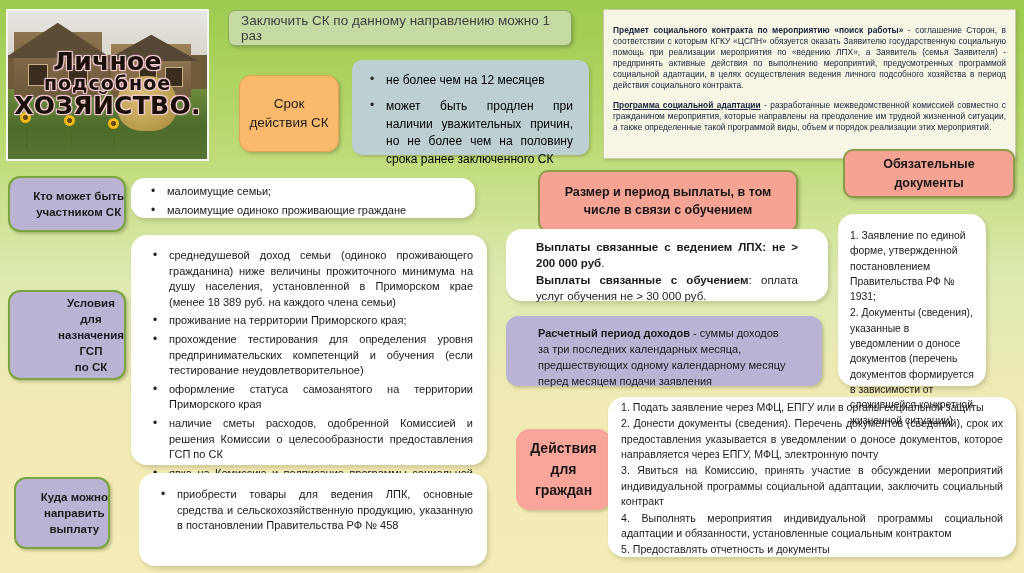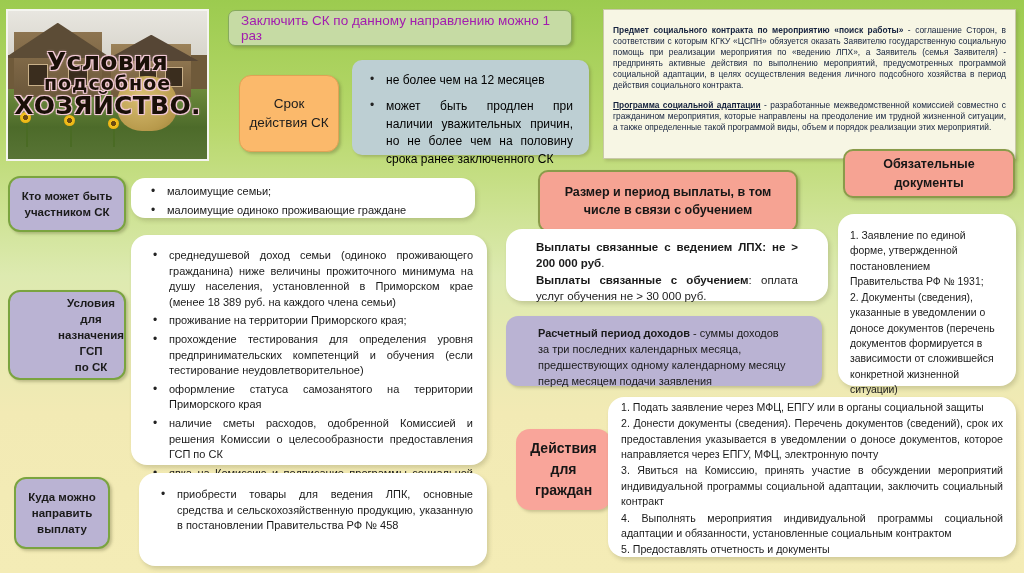--- a/index.html
+++ b/index.html
@@ -53,21 +53,21 @@
   .ph-title .l2{display:block;font-size:19px;letter-spacing:1px;}
   .ph-title .l3{display:block;font-size:25px;}
 
   
   .box{position:absolute;box-sizing:border-box;}
 
   .green-band{
     background:#c6dba4;border:1px solid #86a95e;border-radius:7px;
     box-shadow:2px 2px 3px rgba(80,80,40,.30);
     display:flex;align-items:center;padding:0 12px;
-    font-size:13.5px;color:#a21caf;
+    font-size:13.5px;color:#404040;
   }
   .orange-tab{
     background:#fbb96b;border:1px solid #e0a255;border-radius:12px;
     box-shadow:2px 2px 3px rgba(80,80,40,.30);
     display:flex;align-items:center;justify-content:center;text-align:center;
     font-size:13.5px;color:#1d1d1d;line-height:1.35;
   }
   .slate-box{
     background:#bdcfd3;border-radius:10px;
     box-shadow:2px 2px 3px rgba(80,80,40,.25);
@@ -80,21 +80,21 @@
     text-align:justify;
   }
   .cream-info p{margin:8px 0 7px 0;}
   .cream-info p:last-child{margin-bottom:0;}
   .cream-info .hd{font-weight:bold;}
   .cream-info .hdu{font-weight:bold;text-decoration:underline;}
 
   .purple-tab{
     background:#bab3d3;border:2px solid #7aa43f;border-radius:12px;
     box-shadow:2px 2px 3px rgba(80,80,40,.30);
-    display:flex;align-items:center;justify-content:center;text-align:center;
+    display:flex;align-items:center;justify-content:flex-end;text-align:center;
     font-weight:bold;font-size:11.5px;color:#1a1a1a;line-height:1.4;
   }
   .purple-plain{
     background:#bab3d3;border-radius:12px;
     box-shadow:2px 2px 3px rgba(80,80,40,.25);
     padding:10px 32px;font-size:11px;line-height:1.45;color:#1a1a1a;
   }
   .pink-tab{
     background:#f6a393;border:2px solid #8a9b4a;border-radius:10px;
     box-shadow:2px 2px 3px rgba(80,80,40,.30);
@@ -148,21 +148,21 @@
     <div class="ph-win" style="left:66%;top:38%;width:8%;height:12%;"></div>
     <div class="ph-win" style="left:79%;top:38%;width:8%;height:12%;"></div>
     <div class="ph-hay"></div>
     <div class="ph-stem" style="left:9%;top:72%;height:20%;"></div>
     <div class="ph-sf" style="left:6%;top:68%;"></div>
     <div class="ph-stem" style="left:31%;top:74%;height:18%;"></div>
     <div class="ph-sf" style="left:28%;top:70%;"></div>
     <div class="ph-stem" style="left:53%;top:76%;height:16%;"></div>
     <div class="ph-sf" style="left:50%;top:72%;"></div>
     <div class="ph-title">
-      <span class="l1">Условия</span>
+      <span class="l1">Личное</span>
       <span class="l2">подсобное</span>
       <span class="l3">ХОЗЯЙСТВО.</span>
     </div>
   </div>
 
   <div class="box green-band" style="left:228px;top:10px;width:344px;height:36px;">
     <span>Заключить СК по данному направлению  можно 1 раз</span>
   </div>
 
   <div class="box orange-tab" style="left:239px;top:75px;width:100px;height:77px;white-space:pre-line;">
@@ -246,20 +246,20 @@
       <li>3. Явиться  на Комиссию, принять участие в обсуждении мероприятий индивидуальной программы социальной адаптации,    заключить социальный контракт</li>
       <li>4. Выполнять мероприятия индивидуальной программы социальной адаптации и обязанности, установленные социальным контрактом</li>
       <li>5. Предоставлять отчетность и документы</li>
     </ul>
   </div>
 
   <div class="box pink-tab" style="left:843px;top:149px;width:172px;height:49px;white-space:pre-line;">
     <span>Обязательные
 документы</span>
   </div>
-  <div class="box white-card" style="left:838px;top:214px;width:178px;height:172px;padding:14px 12px;font-size:10.4px;line-height:1.47;">
+  <div class="box white-card" style="left:838px;top:214px;width:148px;height:172px;padding:14px 12px;font-size:10.4px;line-height:1.47;">
     <ul class="plainlist">
       <li style="text-align:left;">1. Заявление по единой форме, утвержденной постановлением Правительства РФ № 1931;</li>
       <li style="text-align:left;">2. Документы (сведения), указанные в уведомлении о доносе документов (перечень документов формируется  в зависимости от сложившейся конкретной жизненной ситуации)</li>
     </ul>
   </div>
 
 </div>
 
 </body></html>

